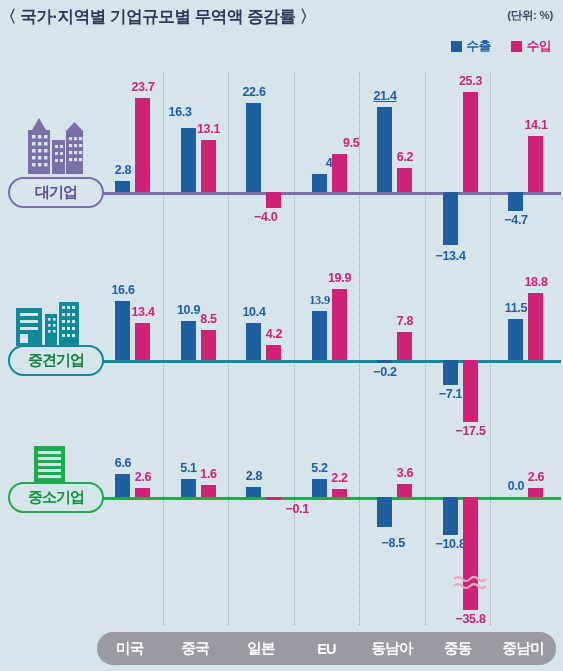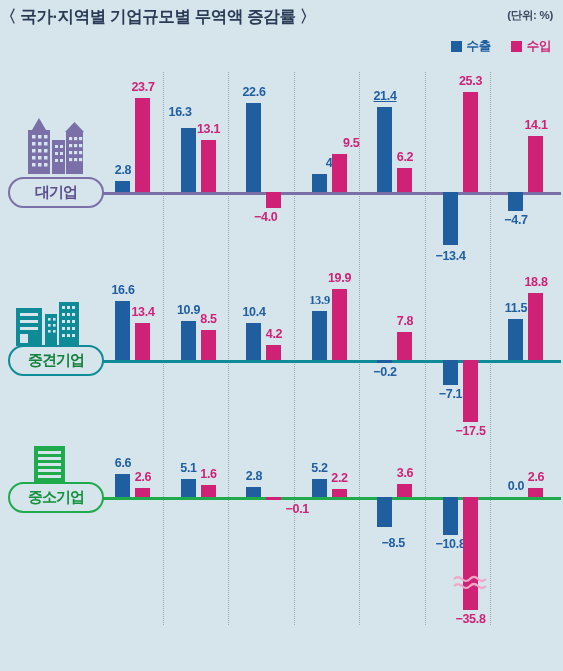--- a/index.html
+++ b/index.html
@@ -298,14 +298,23 @@
         <div class="break-mark" style="left: 452.5px; top: 574px;"><svg width="36" height="18" viewBox="0 0 36 18">
             <path d="M1 5 q4 -4 8 0 t8 0 t8 0 t8 0" stroke="#f0a8c8" stroke-width="2.2" fill="none"></path>
             <path d="M1 12 q4 -4 8 0 t8 0 t8 0 t8 0" stroke="#f0a8c8" stroke-width="2.2" fill="none"></path>
           </svg></div>
         <div class="val val-export" style="left: 496px; width: 40px; text-align: center; top: 479px;">0.0</div>
         <div class="bar bar-import" style="left: 528px; height: 9.23px; top: 487.77px;"></div>
         <div class="val val-import" style="left: 516px; width: 40px; text-align: center; top: 469.77px;">2.6</div>
       </div>
     </div>
 
+  <div class="axis-bar">
+      <div class="axis-cell">미국</div>
+      <div class="axis-cell">중국</div>
+      <div class="axis-cell">일본</div>
+      <div class="axis-cell">EU</div>
+      <div class="axis-cell">동남아</div>
+      <div class="axis-cell">중동</div>
+      <div class="axis-cell">중남미</div>
+    </div>
 
 </div>
 
 </body></html>

